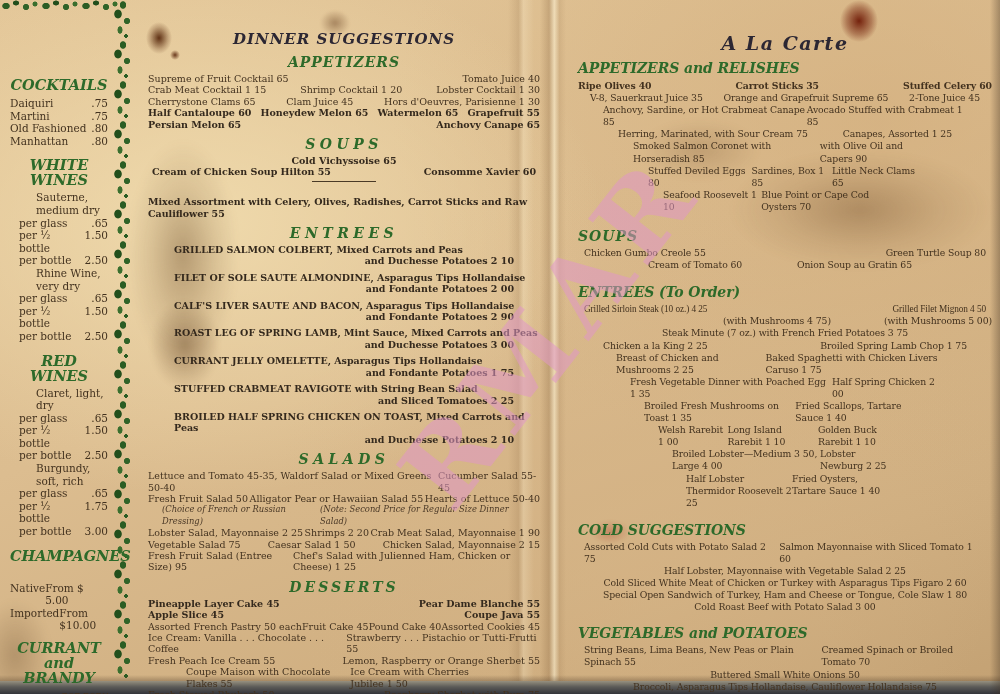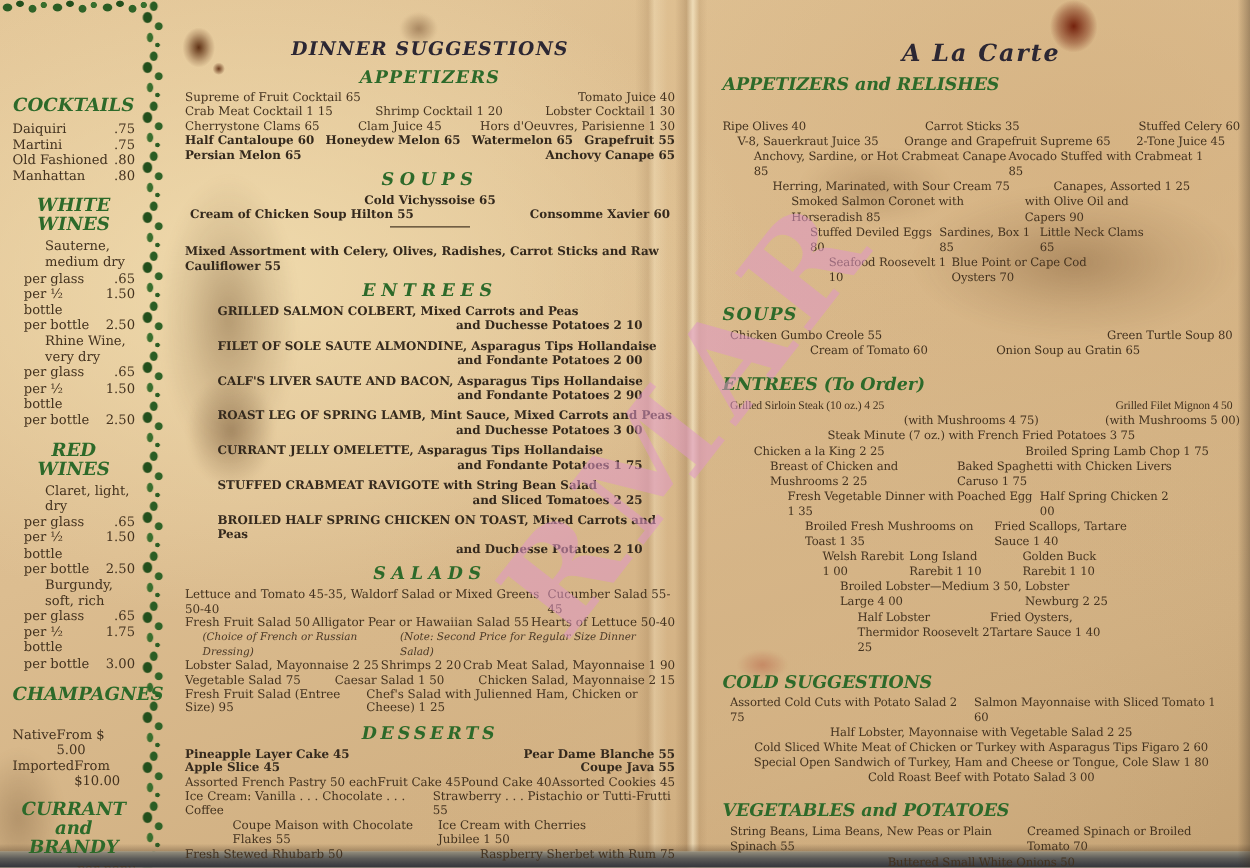--- a/index.html
+++ b/index.html
@@ -325,37 +325,41 @@
         <div class="line a-spread">
           <span>Assorted French Pastry 50 each</span>
           <span>Fruit Cake 45</span>
           <span>Pound Cake 40</span>
           <span>Assorted Cookies 45</span>
         </div>
         <div class="line a-spread">
           <span>Ice Cream: Vanilla . . . Chocolate . . . Coffee</span>
           <span>Strawberry . . . Pistachio or Tutti-Frutti 55</span>
         </div>
+        <div class="line a-spread">
+          <span>Fresh Peach Ice Cream 55</span>
+          <span>Lemon, Raspberry or Orange Sherbet 55</span>
+        </div>
         <div class="line a-spread" style="padding-left: 38px; padding-right: 38px;">
           <span>Coupe Maison with Chocolate Flakes 55</span>
           <span>Ice Cream with Cherries Jubilee 1 50</span>
         </div>
         <div class="line a-spread">
           <span>Fresh Stewed Rhubarb 50</span>
           <span>Raspberry Sherbet with Rum 75</span>
         </div>
       </div>
 
   </main>
 
   <section class="panel alacarte">
     <div class="title">A La Carte</div>
     <div>
         <div class="heading h-l">APPETIZERS  and  RELISHES</div>
-        <div class="line a-spread" style="margin-top: 20px;">
+        <div class="line a-spread" style="margin-top: 4px; font-weight: bold;">
           <span>Ripe Olives 40</span>
           <span>Carrot Sticks 35</span>
           <span>Stuffed Celery 60</span>
         </div>
         <div class="line a-spread" style="padding-left: 12px; padding-right: 12px;">
           <span>V-8, Sauerkraut Juice 35</span>
           <span>Orange and Grapefruit Supreme 65</span>
           <span>2-Tone Juice 45</span>
         </div>
         <div class="line a-spread" style="padding-left: 25px; padding-right: 25px;">

